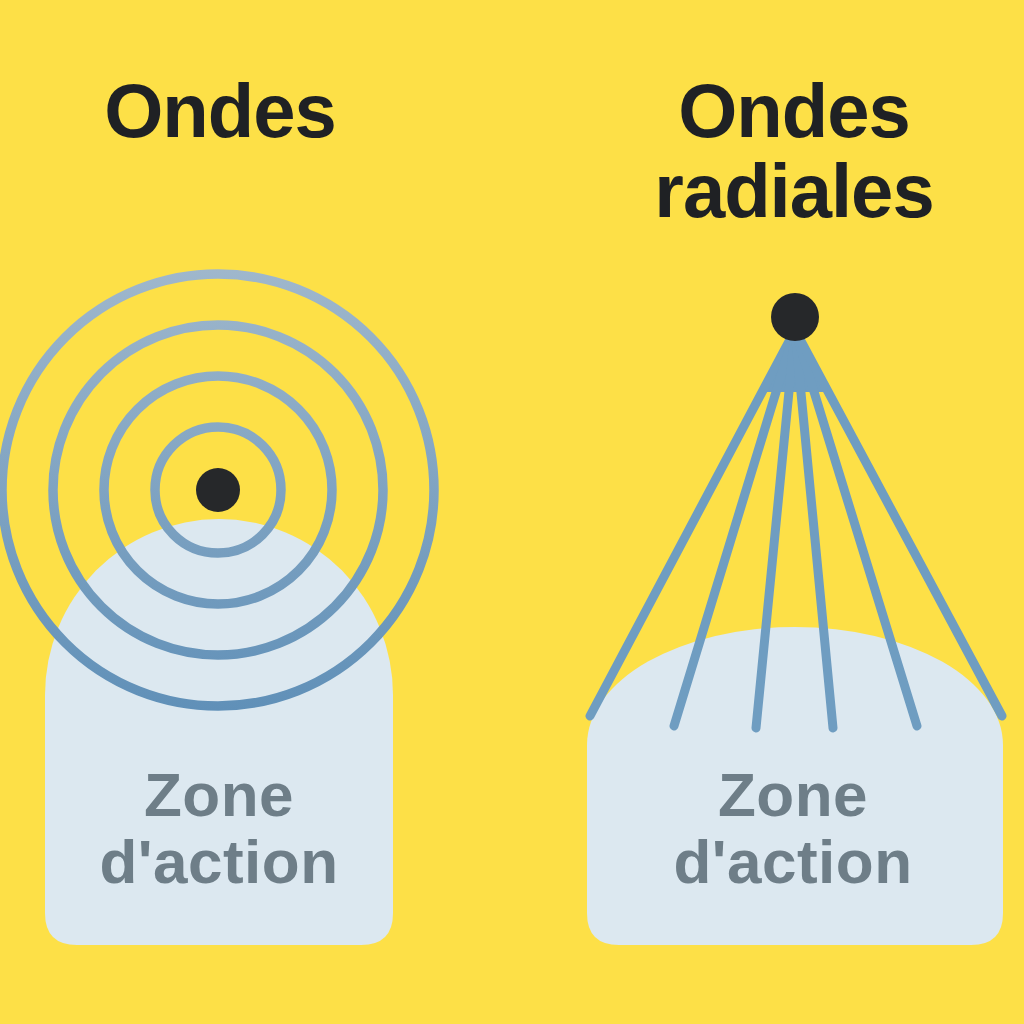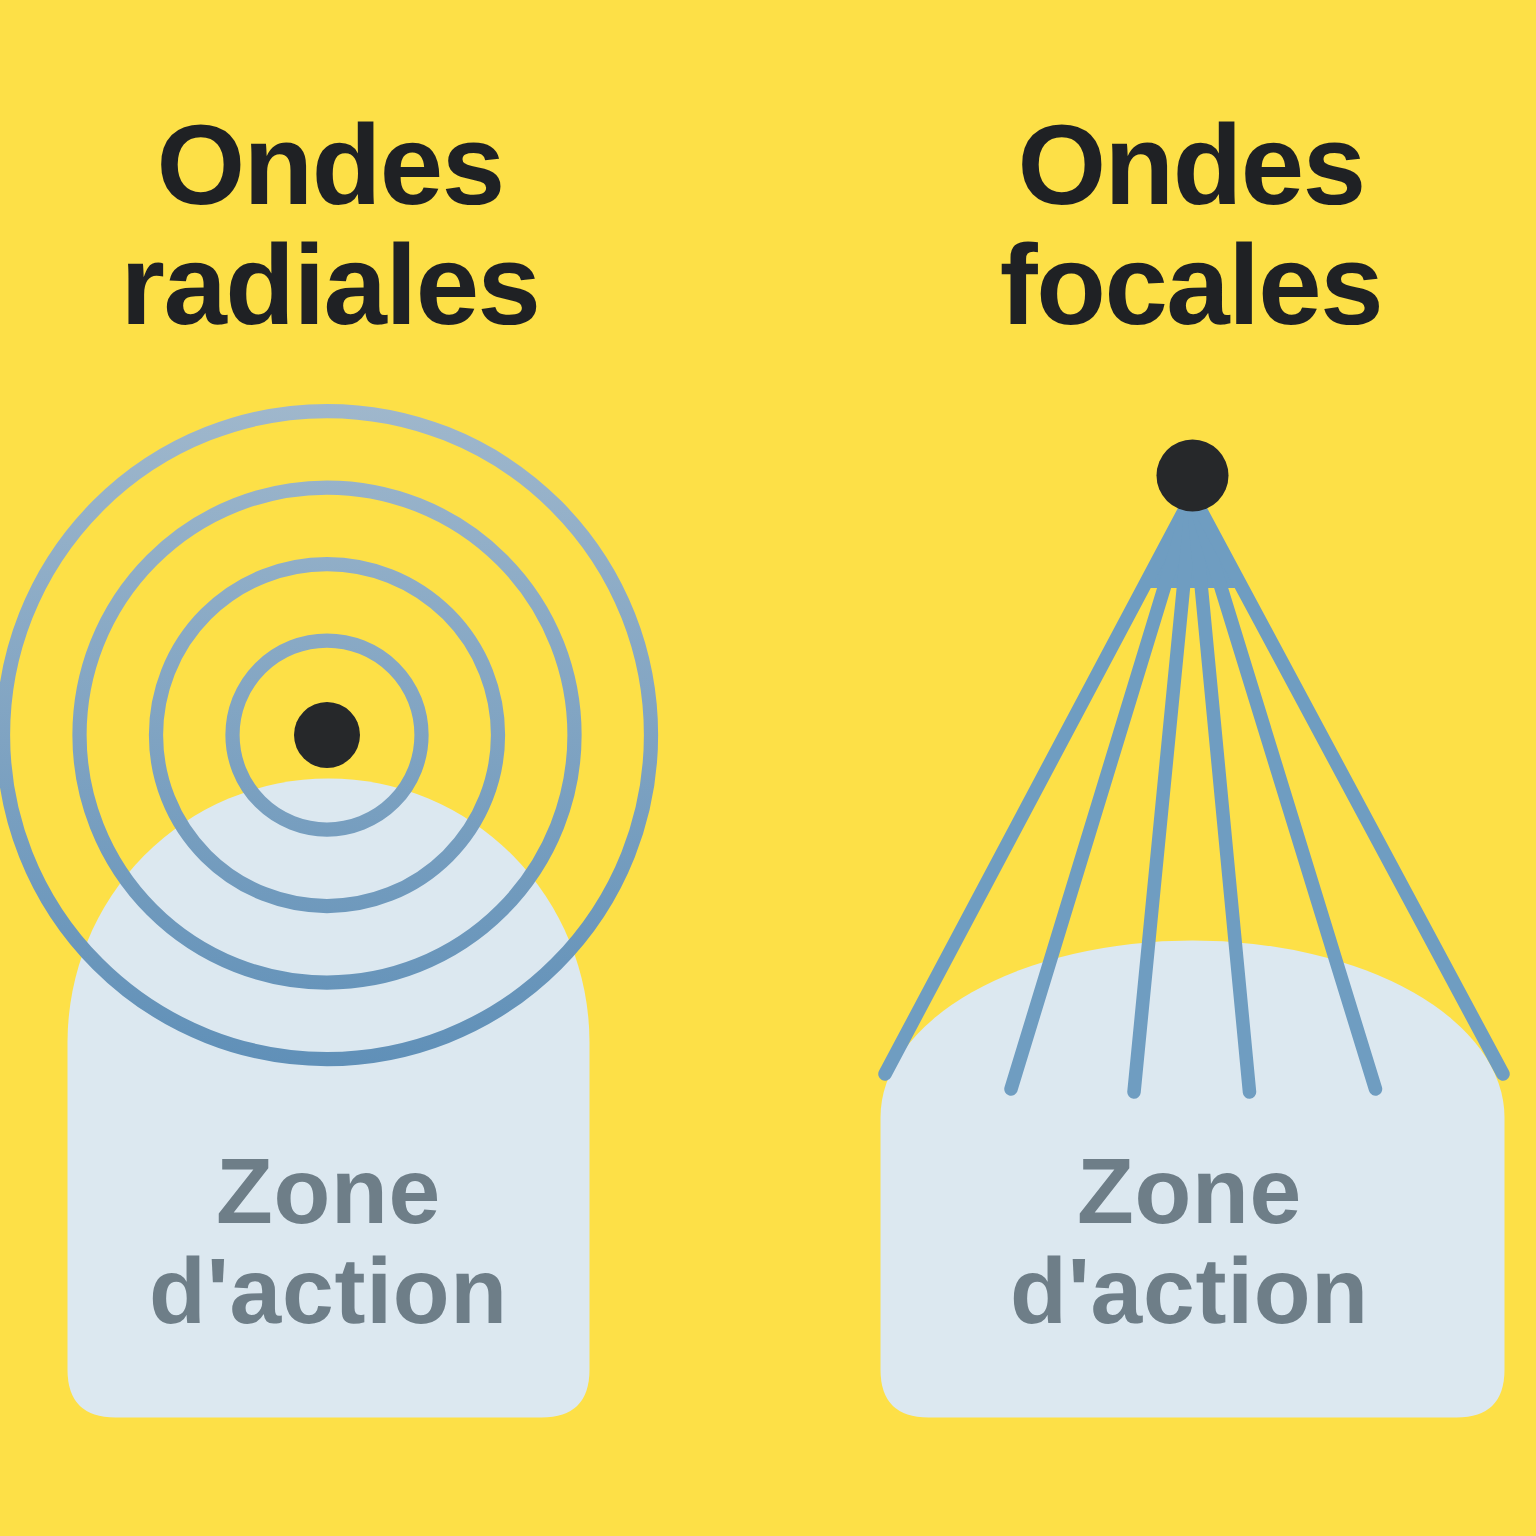--- a/index.html
+++ b/index.html
@@ -77,26 +77,25 @@
       <line x1="795" y1="330" x2="833" y2="728"></line>
       <line x1="795" y1="330" x2="917" y2="726"></line>
       <line x1="795" y1="330" x2="1002" y2="716"></line>
     </g>
 
     <circle cx="795" cy="317" r="24" fill="#26282a"></circle>
   </svg>
 
   <div class="panel-title left">
     <span>Ondes</span><br>
-    <span>radiales</span>
   </div>
 
   <div class="panel-title right">
     <span>Ondes</span><br>
-    <span>focales</span>
+    <span>radiales</span>
   </div>
 
   <div class="zone-label left">
     <span>Zone</span><br>
     <span>d'action</span>
   </div>
 
   <div class="zone-label right">
     <span>Zone</span><br>
     <span>d'action</span>

